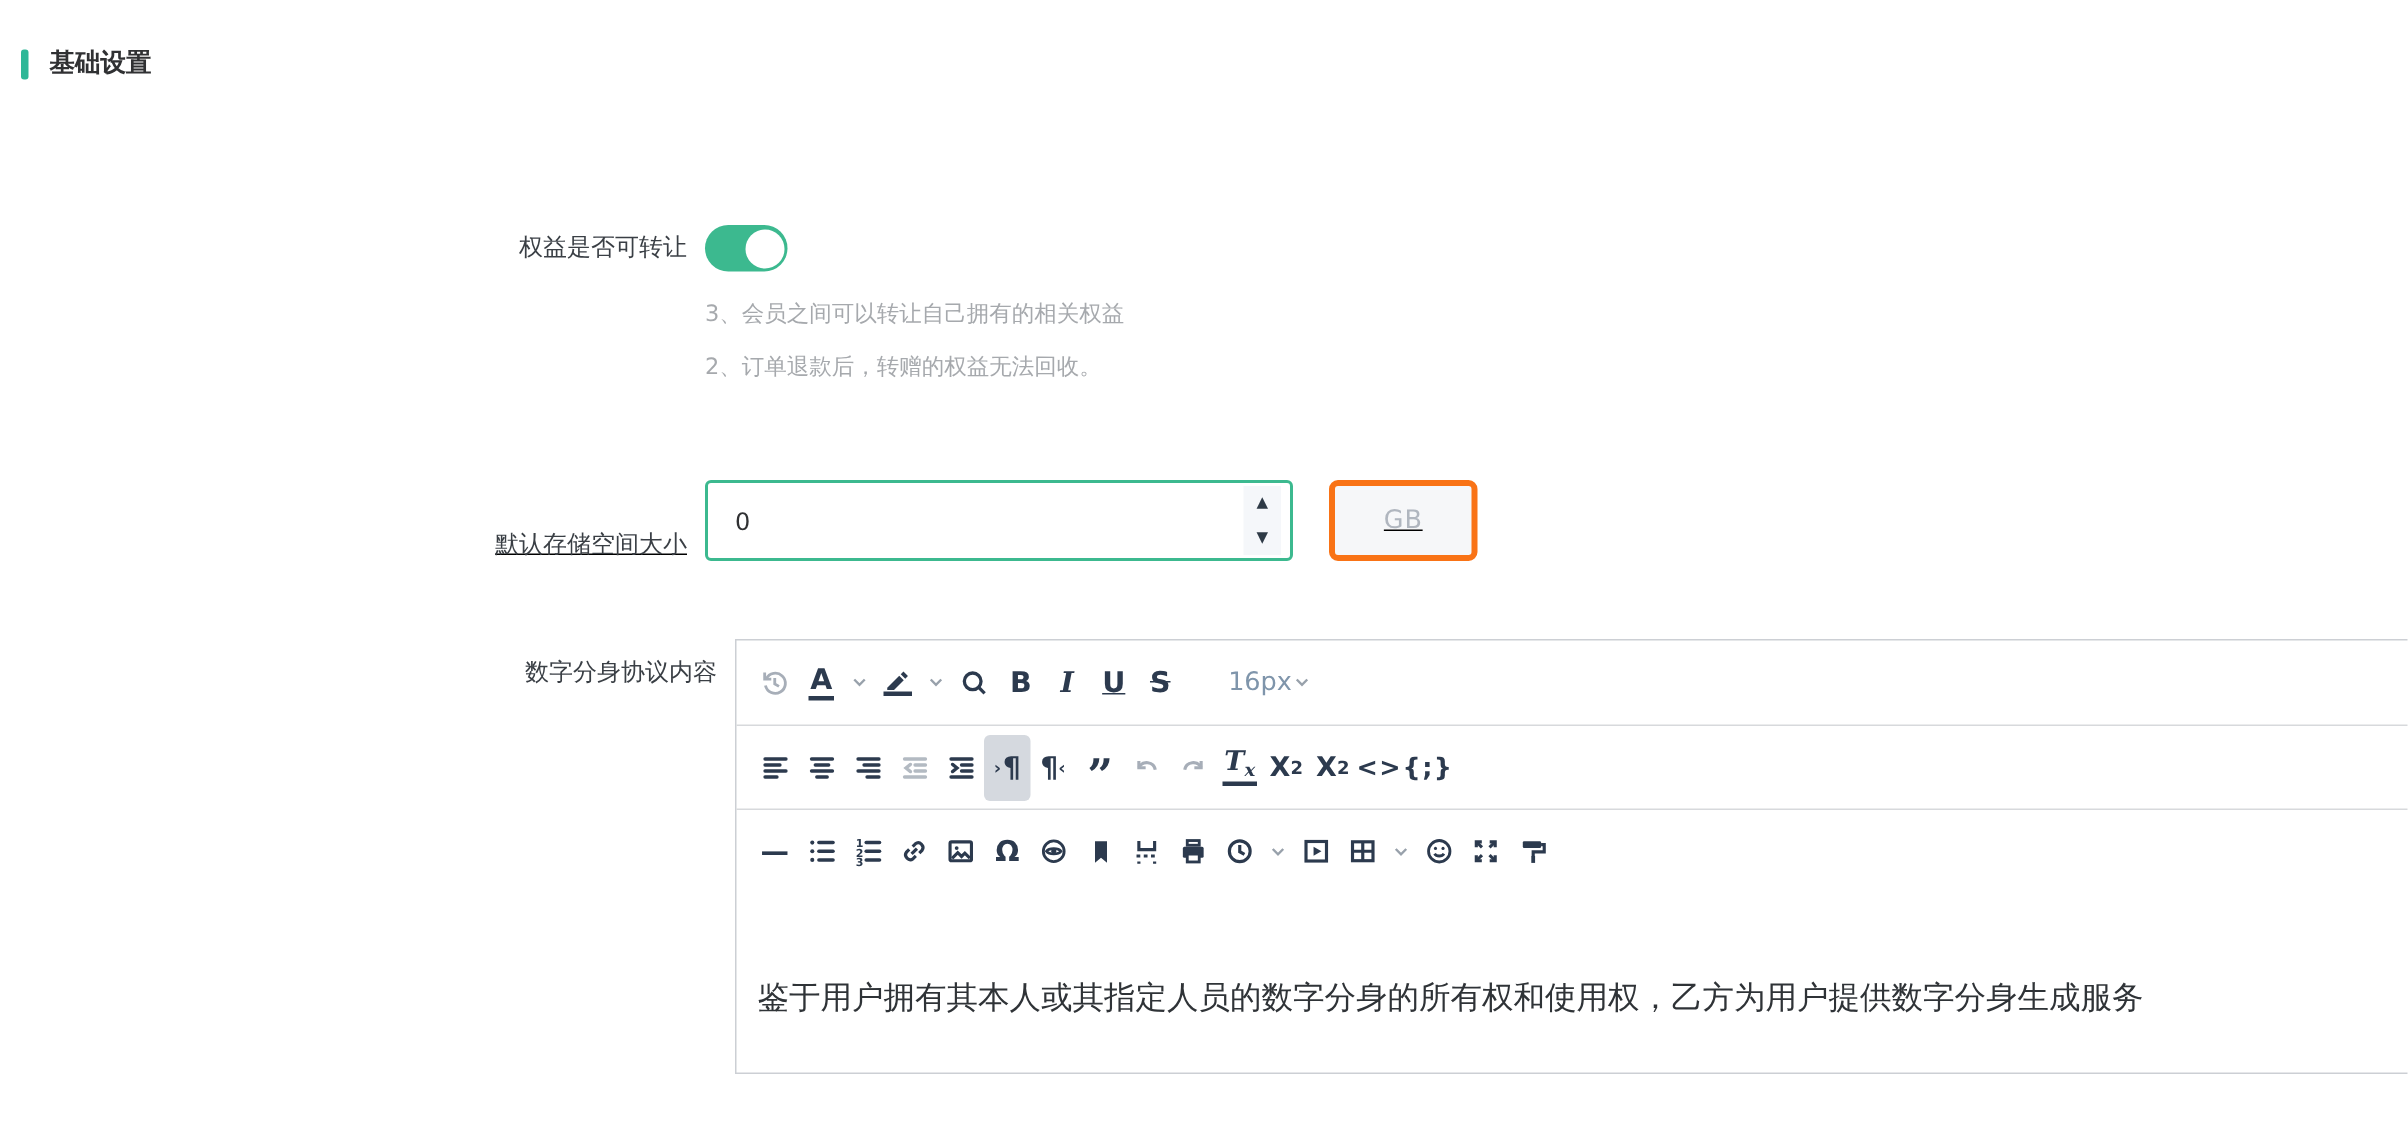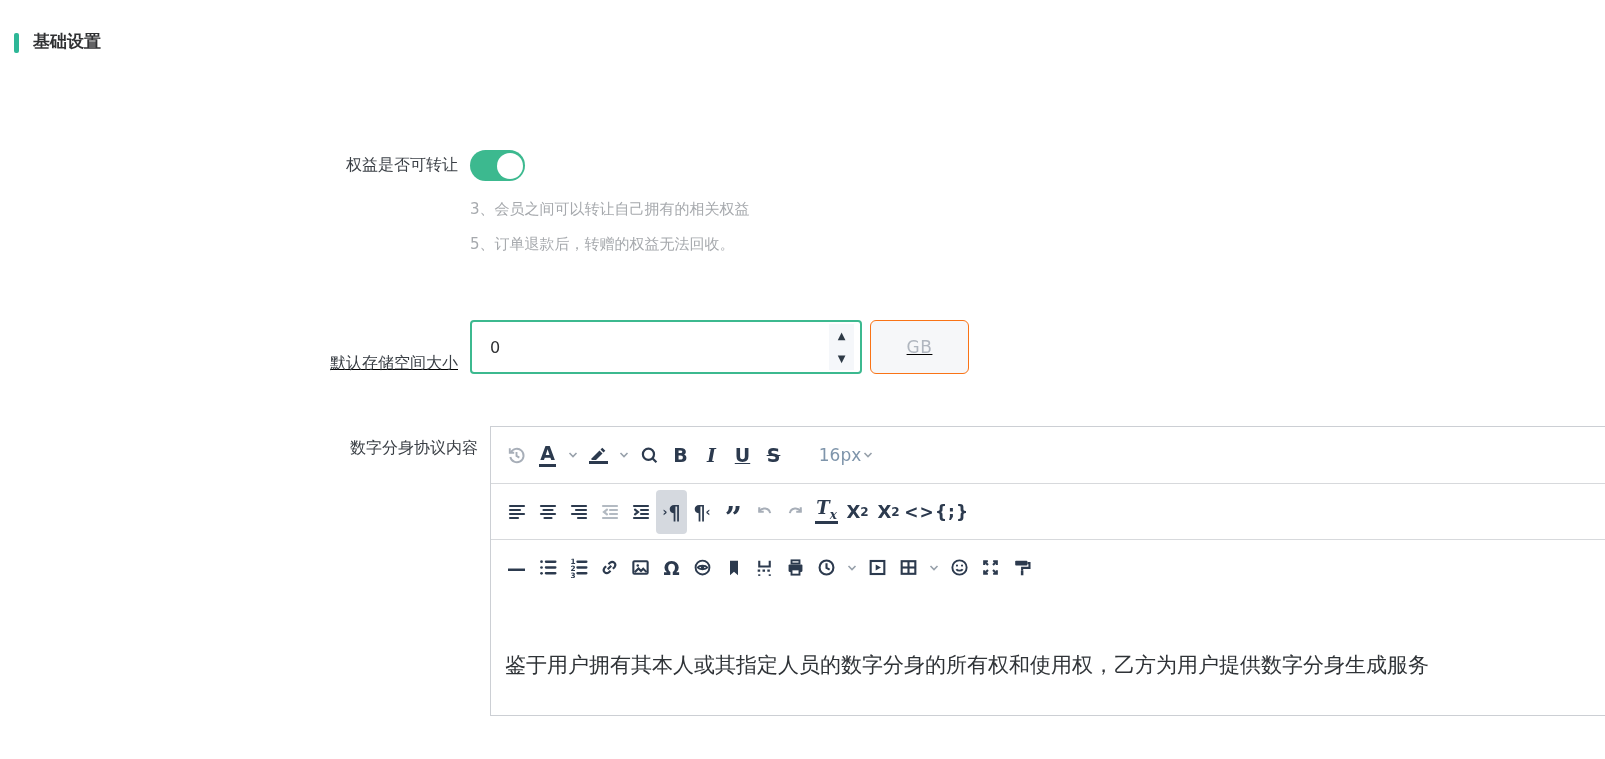--- a/index.html
+++ b/index.html
@@ -33,21 +33,21 @@
 
   
   .num-wrap { display:flex; align-items:center; }
   .num-input { position:relative; width:392px; height:54px; border:2px solid #3cb98f; border-radius:4px; background:#fff; }
   .num-input input { width:100%; height:100%; border:none; outline:none; padding:0 40px 0 18px;
     font-size:16px; color:#303133; font-family:inherit; background:transparent; }
   .stepper { position:absolute; top:2px; bottom:2px; right:6px; width:25px; background:#f5f7fa;
     display:flex; flex-direction:column; }
   .step-btn { flex:1; display:flex; align-items:center; justify-content:center;
     font-size:10px; color:#2e3a46; cursor:pointer; }
-  .unit-box { margin-left:8px; width:99px; height:54px; background:#f6f7f9; border:1px solid #f97316;
+  .unit-box { margin-left:24px; width:99px; height:54px; background:#f6f7f9; border:4px solid #f97316;
     border-radius:6px; display:flex; align-items:center; justify-content:center;
     font-size:17px; color:#b0b6bf; font-weight:500; letter-spacing:0.5px; }
 
   
   .editor { width:1150px; border:1px solid #cccfd4; background:#fff; }
   .tb-row { display:flex; align-items:center; height:56px; padding:0 10px; }
   .tb-row + .tb-row { border-top:1px solid #d7d9dc; }
   .tb-btn { min-width:31px; height:44px; display:flex; align-items:center; justify-content:center;
     border-radius:4px; color:#2c3a4e; font-weight:bold; font-size:19px; cursor:pointer; flex:none; }
   .tb-btn.gray { color:#a7aeb8; }
@@ -81,21 +81,21 @@
   <div class="form-row row-transfer">
     <div class="row-label">权益是否可转让</div>
     <div class="row-control">
       <div class="toggle">
         <div class="knob"></div>
       </div>
     </div>
   </div>
   <div class="help-block">
     <div class="help-line">3、会员之间可以转让自己拥有的相关权益</div>
-    <div class="help-line">5、订单退款后，转赠的权益无法回收。</div>
+    <div class="help-line">2、订单退款后，转赠的权益无法回收。</div>
   </div>
 
   <div class="form-row row-storage">
     <div class="row-label">默认存储空间大小</div>
     <div class="row-control num-wrap">
       <div class="num-input">
         <input type="text" value="0" style="">
         <div class="stepper">
           <div class="step-btn">▲</div>
           <div class="step-btn">▼</div>

